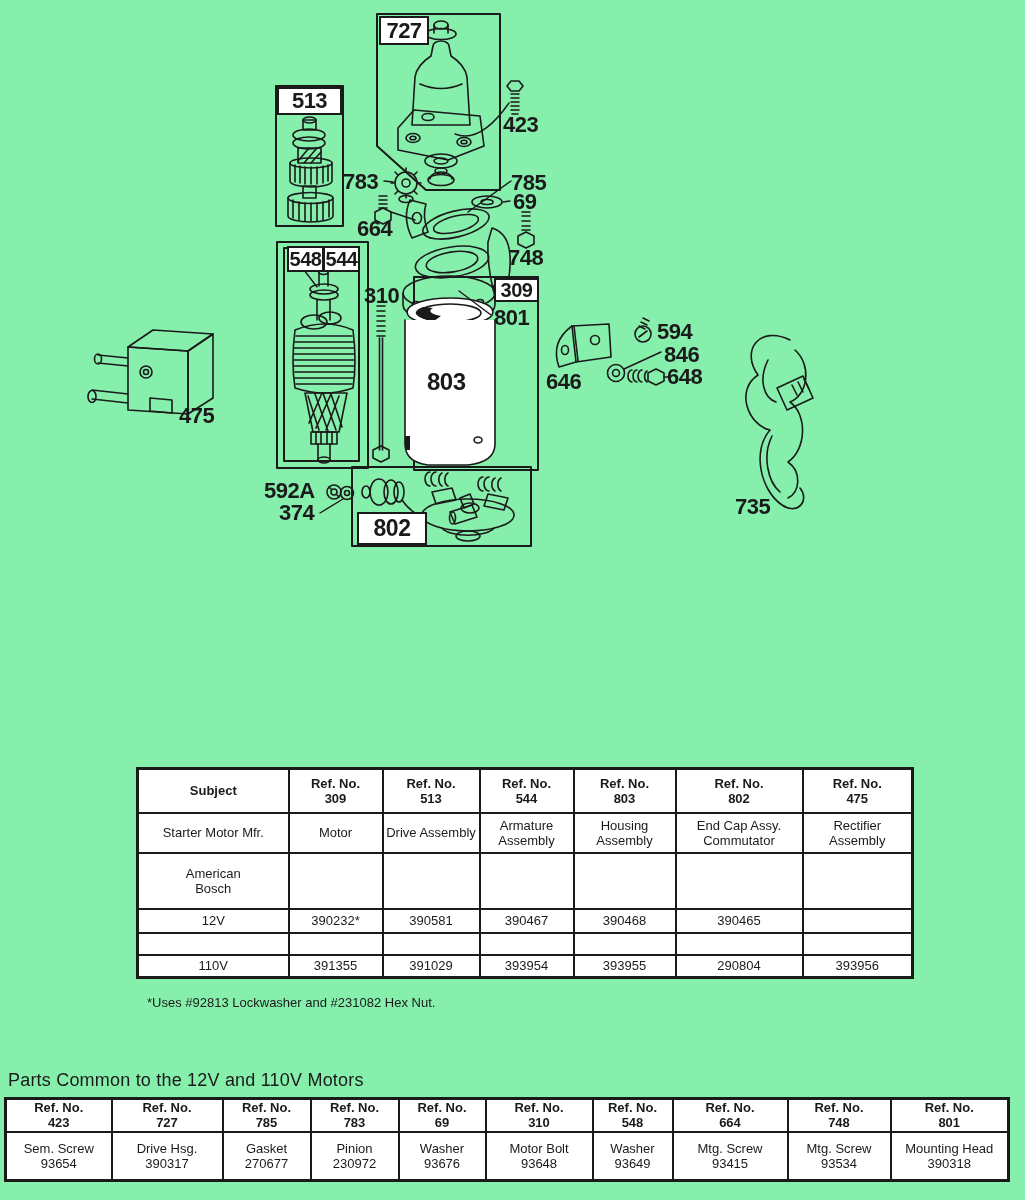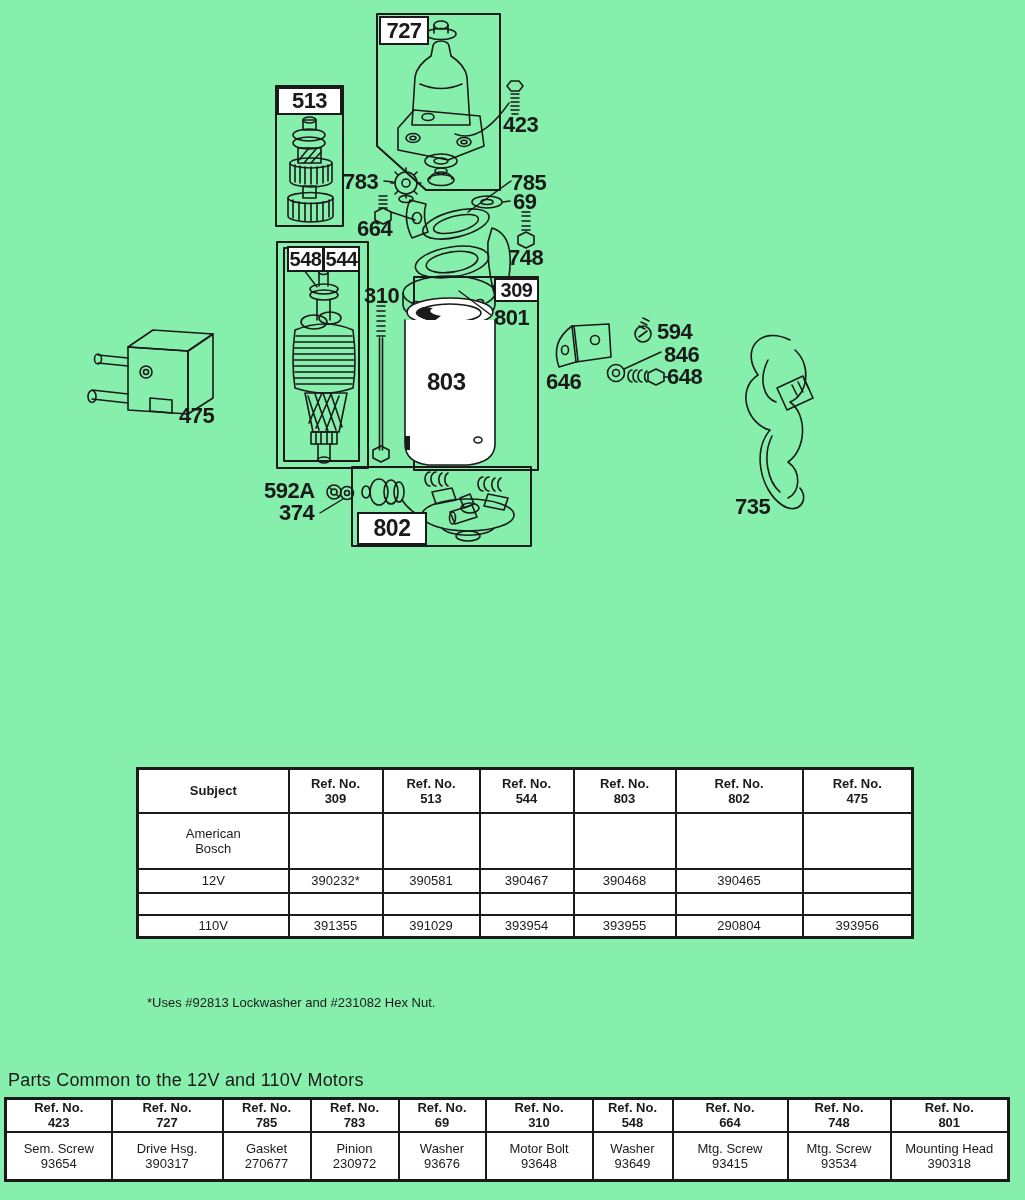--- a/index.html
+++ b/index.html
@@ -297,20 +297,29 @@
           </td>
       <td>
             <div class="b">Ref. No.</div>
             <div class="b">802</div>
           </td>
       <td>
             <div class="b">Ref. No.</div>
             <div class="b">475</div>
           </td>
     </tr>
+    <tr style="height:40px">
+      <td>Starter Motor Mfr.</td>
+      <td>Motor</td>
+      <td>Drive Assembly</td>
+      <td>Armature Assembly</td>
+      <td>Housing Assembly</td>
+      <td>End Cap Assy. Commutator</td>
+      <td>Rectifier Assembly</td>
+    </tr>
     <tr style="height:41px">
       <td style="width:120px">
             <div style="width:90px;margin:12px auto;">American Bosch</div>
           </td>
       <td></td>
       <td></td>
       <td></td>
       <td></td>
       <td></td>
       <td></td>

